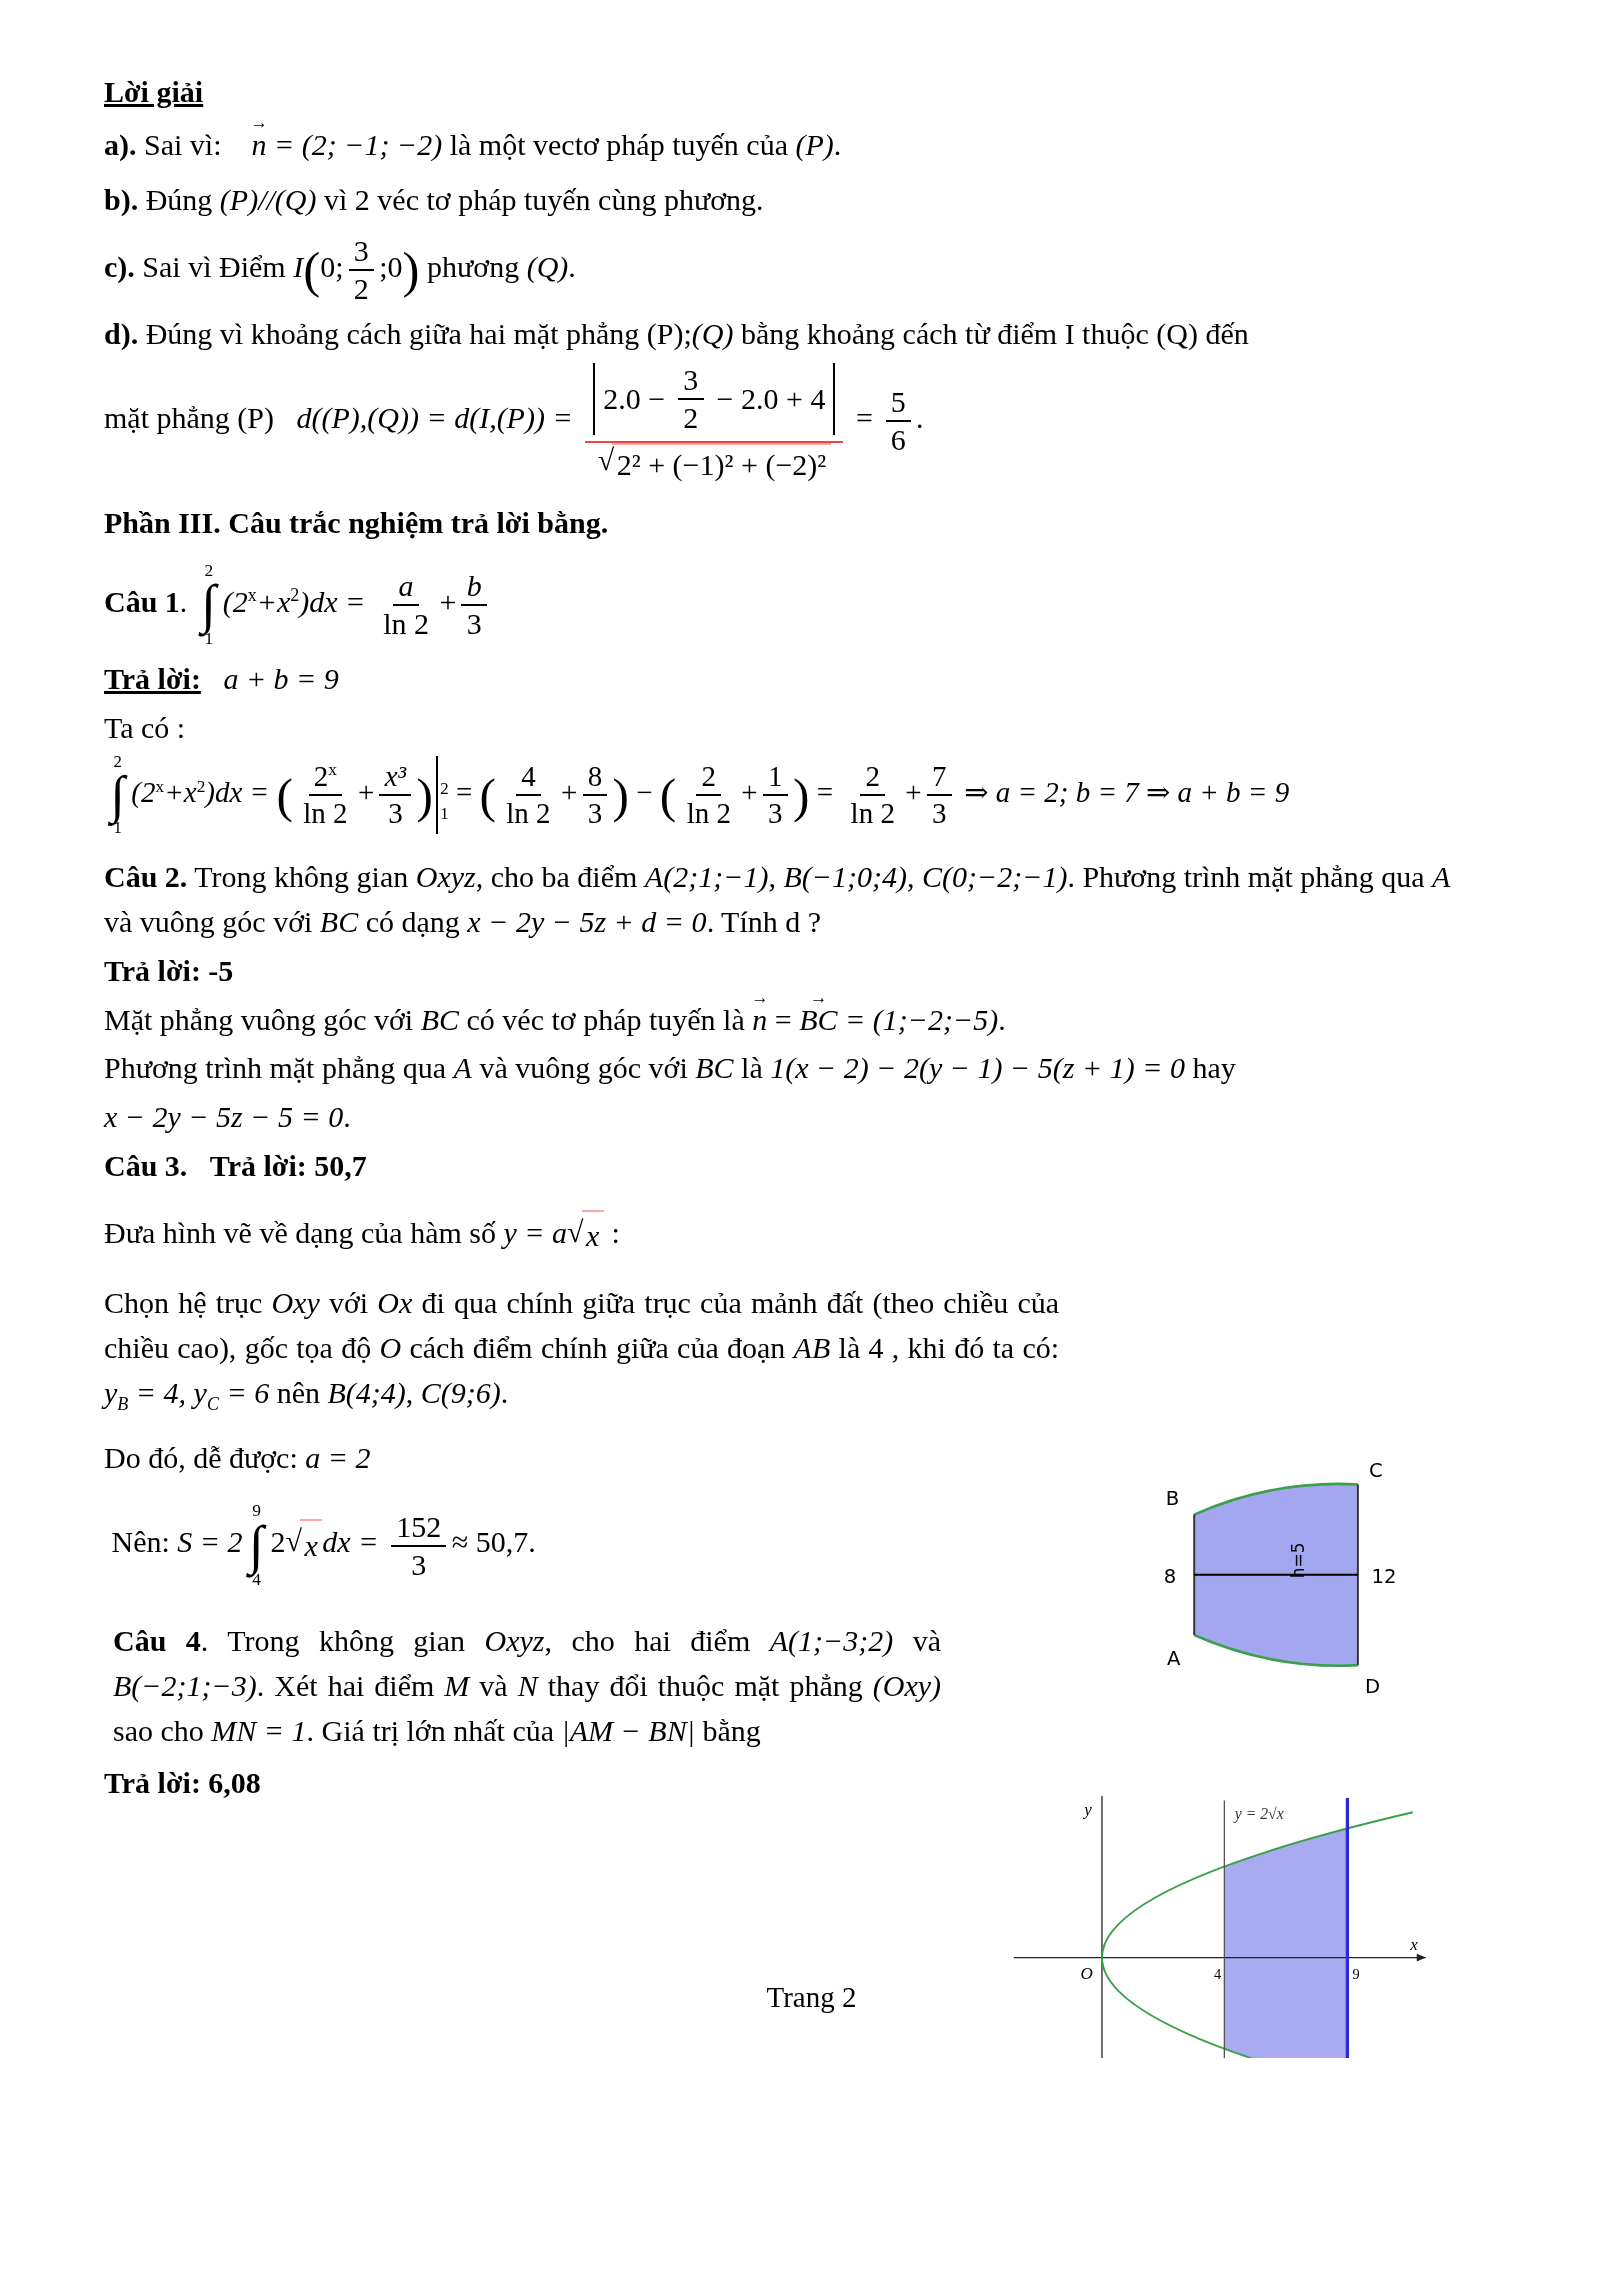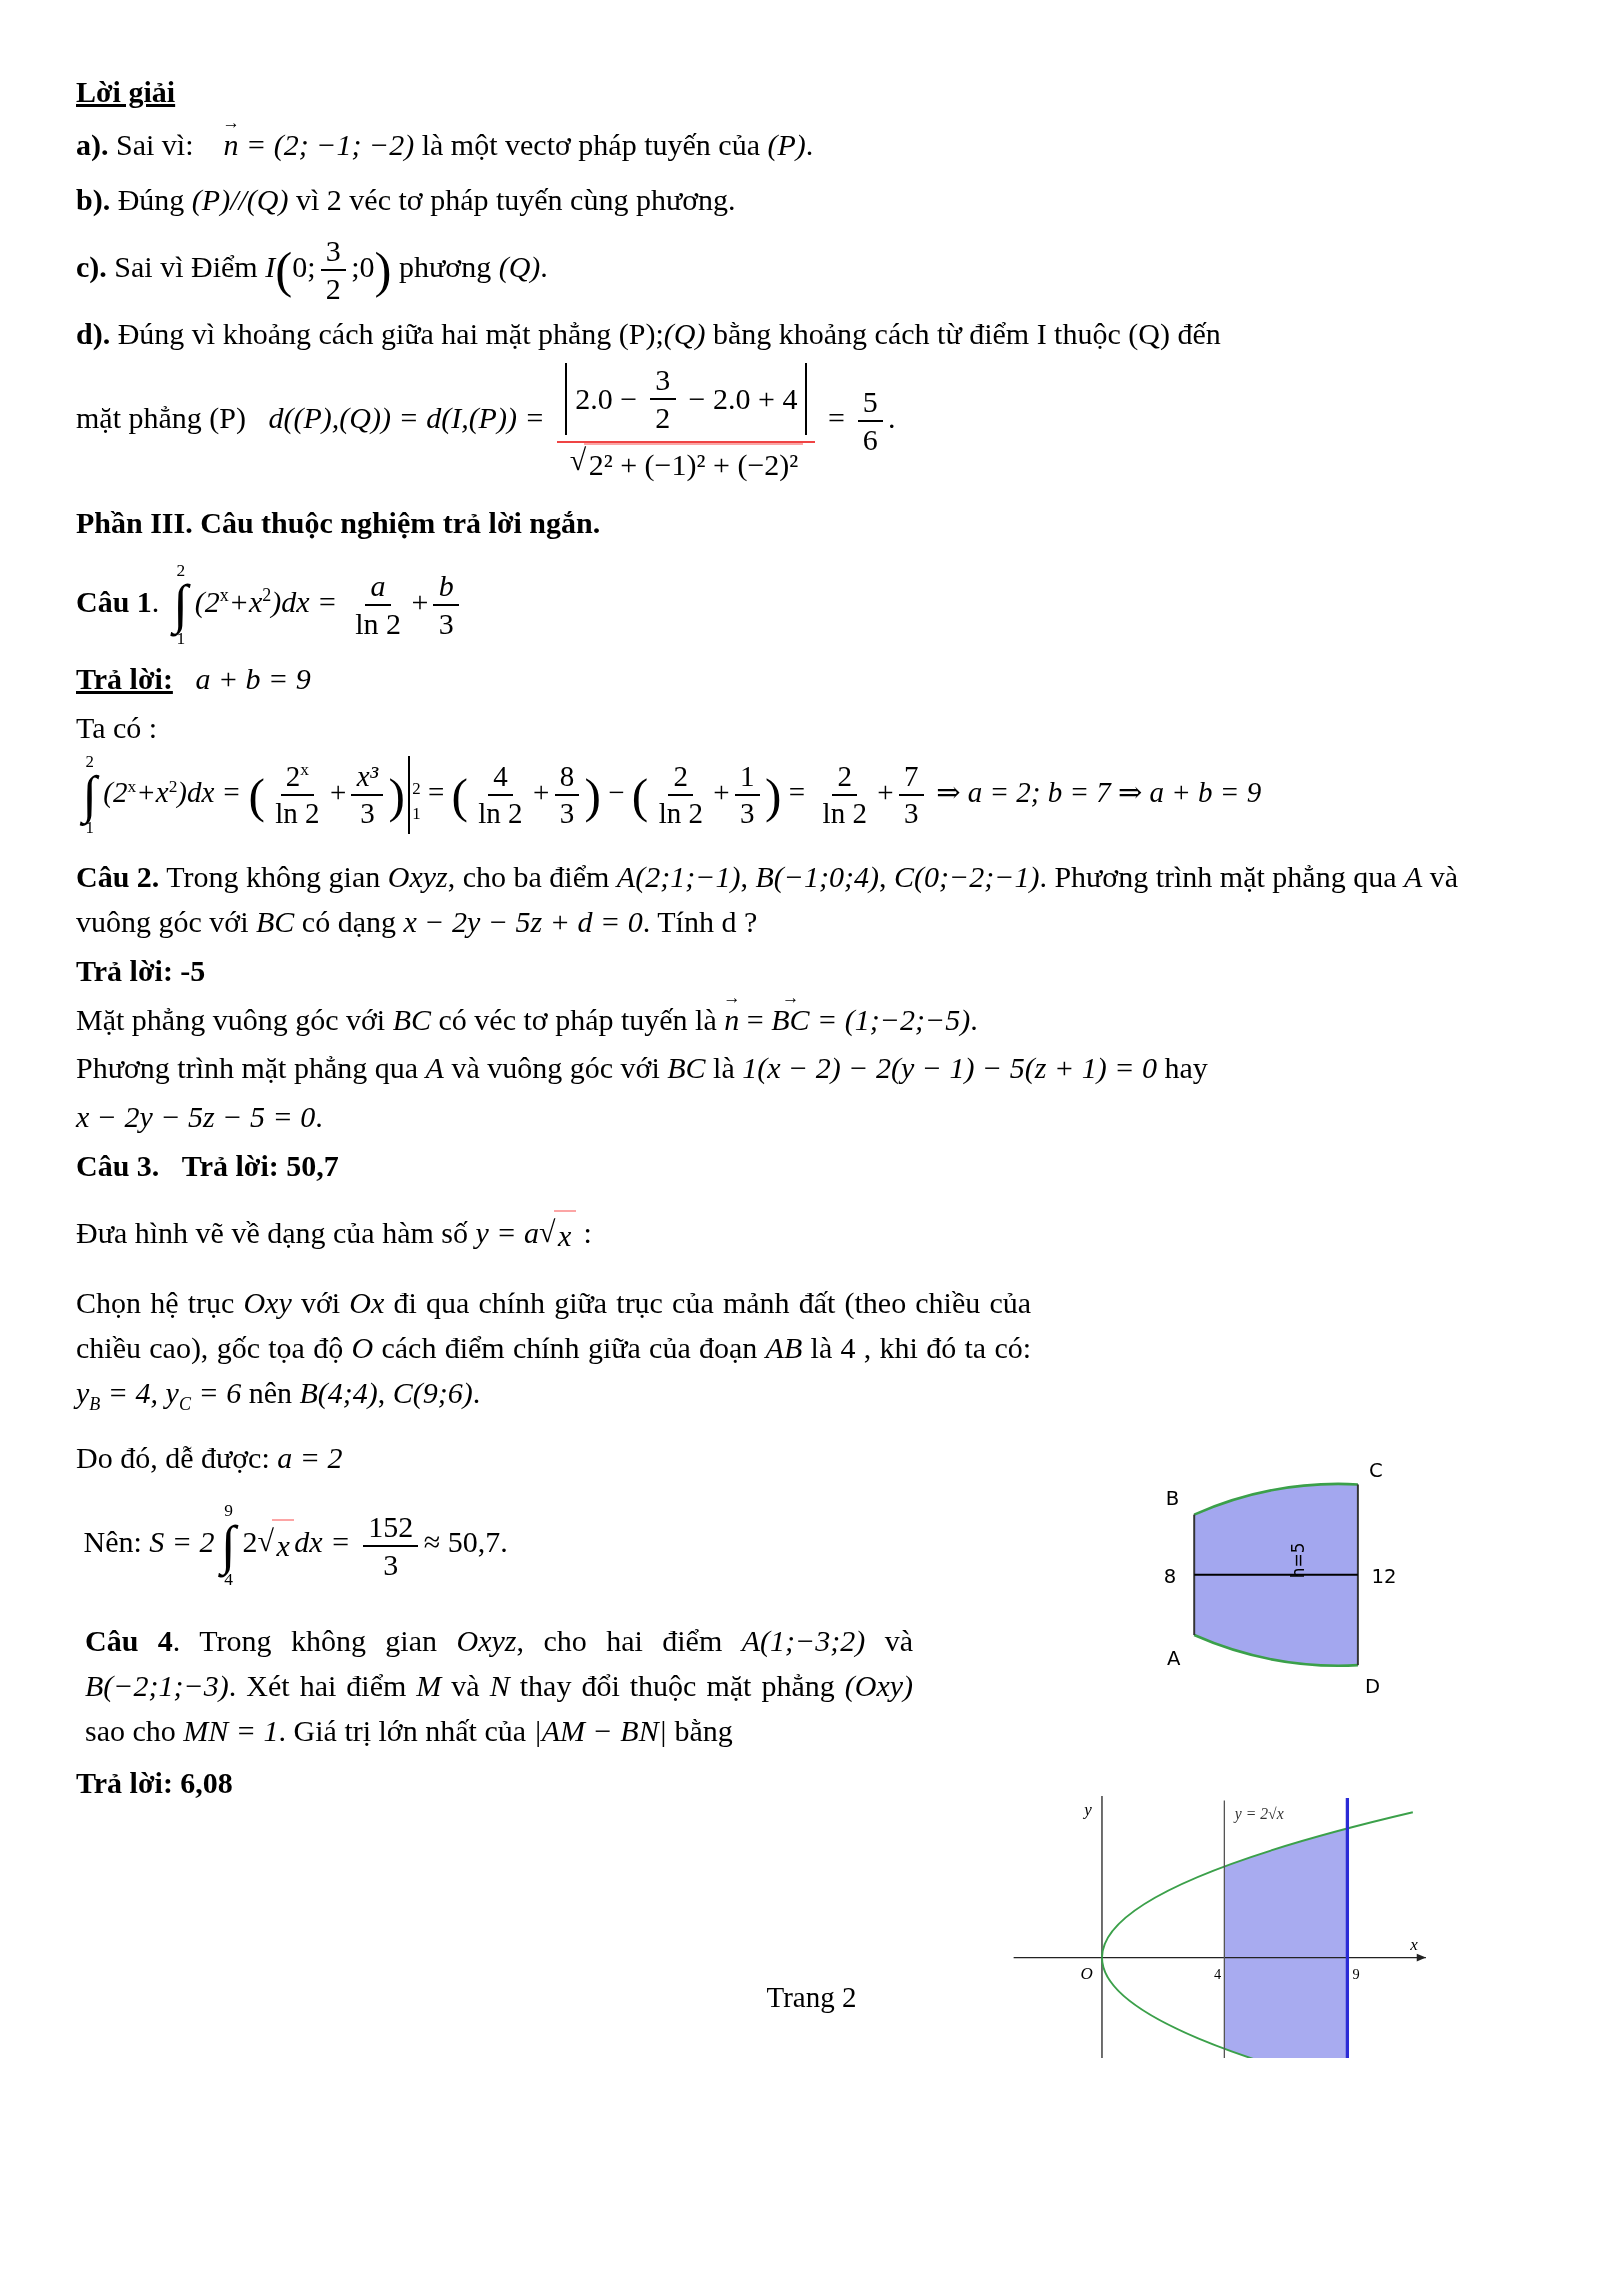--- a/index.html
+++ b/index.html
@@ -1,17 +1,17 @@
 <!DOCTYPE html>
 <html style="font-size:10.5px"><head>
 <meta charset="utf-8">
 <style>
   html,body{margin:0;padding:0;background:#ffffff;}
   .page{position:relative;width:1623px;height:2058px;background:#fff;box-sizing:border-box;
-        padding:69px 157px 0 76px;font-family:"Liberation Serif","DejaVu Serif",serif;
+        padding:69px 157px 0 104px;font-family:"Liberation Serif","DejaVu Serif",serif;
         font-size:30px;line-height:1.5;color:#000;overflow:hidden;}
   p{margin:0 0 10.5px 0;}
   .b{font-weight:700;}
   .u{text-decoration:underline;}
   .m{font-style:italic;}
   .nowrap{white-space:nowrap;}
   sup,sub{font-size:0.6em;}
   .frac{display:inline-flex;flex-direction:column;align-items:center;vertical-align:middle;
         margin:0 5.2px;line-height:1.2;text-align:center;}
   .frac>.fn{border-bottom:2px solid #000;padding:0 5.2px;}
@@ -104,21 +104,21 @@
           </span>
       </span>
     </span>
     <span>=</span>
     <span class="frac">
         <span class="fn">5</span>
         <span class="fd">6</span>
       </span><span>.</span>
   </p>
 
-  <p class="mb2"><span class="b">Phần III. Câu thuộc nghiệm trả lời ngắn.</span></p>
+  <p class="mb2"><span class="b">Phần III. Câu trắc nghiệm trả lời bằng.</span></p>
 
   <p class="nowrap mb1">
     <span class="b">Câu 1</span><span>.</span>
     <span class="intg">
         <span class="ihi">2</span>
         <span class="isym">∫</span>
         <span class="ilo">1</span>
       </span><span class="m">(2</span><sup>x</sup><span class="m">+x</span><sup>2</sup><span class="m">)dx =</span>
     <span class="frac">
         <span class="fn m">a</span>

